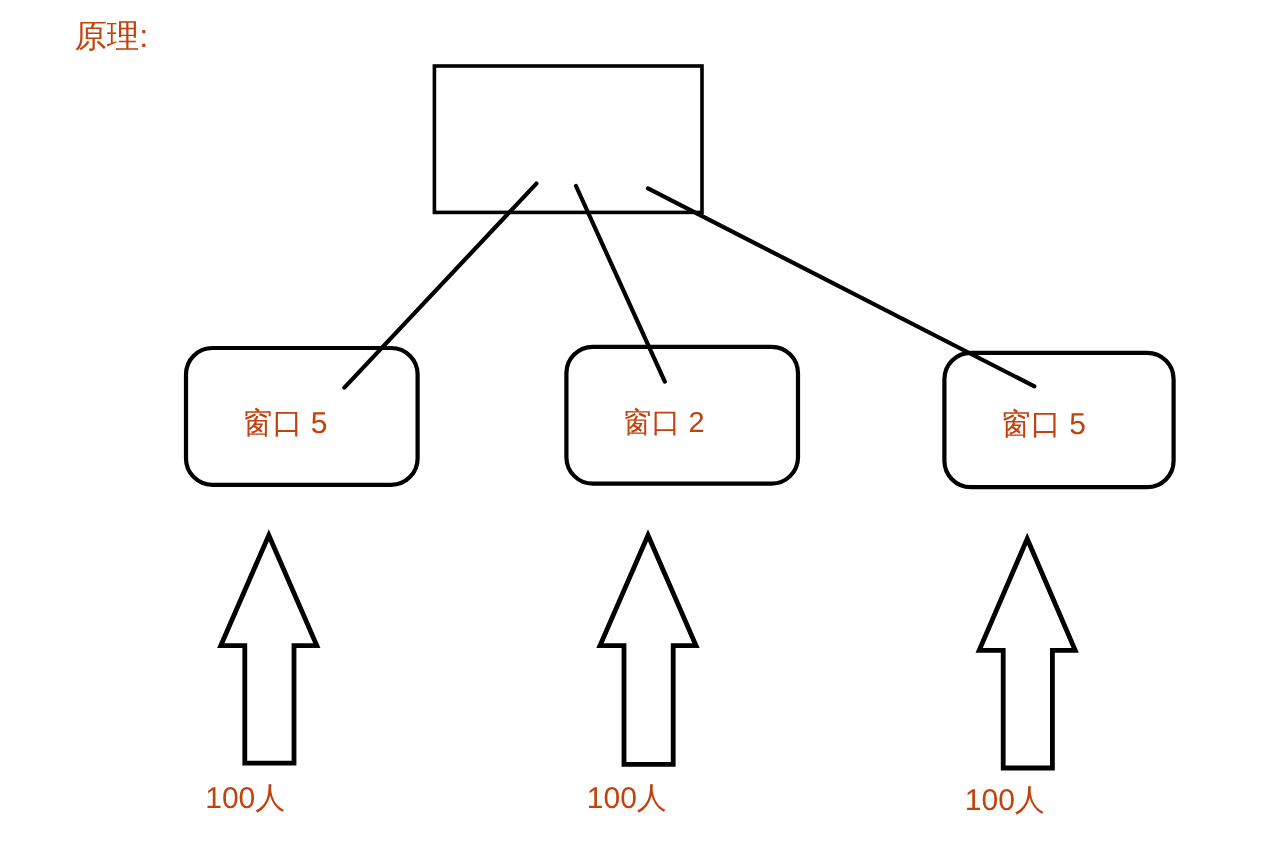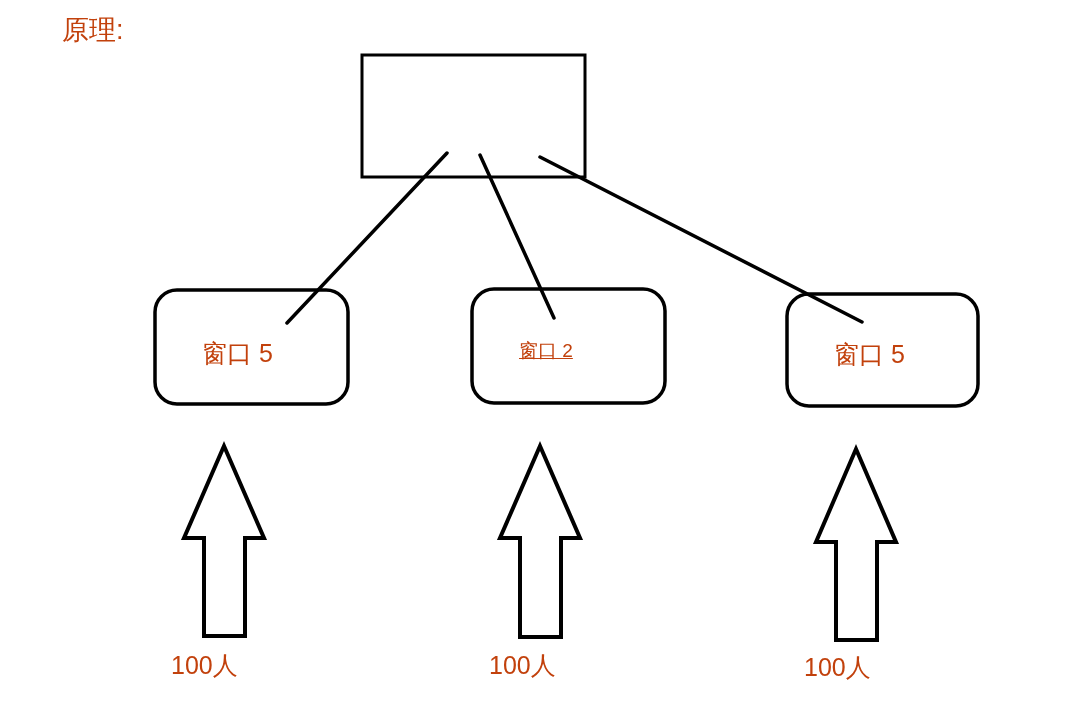--- a/index.html
+++ b/index.html
@@ -36,21 +36,21 @@
     top: 17px;
     font-size: 27px;
   }
   #route-title {
     left: 367px;
     top: 17px;
     font-size: 27px;
     letter-spacing: 0.5px;
   }
   #window-label-1 { left: 202px; top: 341px; font-size: 25px; }
-  #window-label-2 { left: 519px; top: 341px; font-size: 19px; text-decoration: underline; }
+  #window-label-2 { left: 519px; top: 341px; font-size: 24px; }
   #window-label-3 { left: 834px; top: 342px; font-size: 25px; }
 
   #people-label-1 { left: 171px; top: 653px; font-size: 25px; }
   #people-label-2 { left: 489px; top: 653px; font-size: 25px; }
   #people-label-3 { left: 804px; top: 655px; font-size: 25px; }
 </style>
 </head>
 <body>
 
 <div id="canvas">

